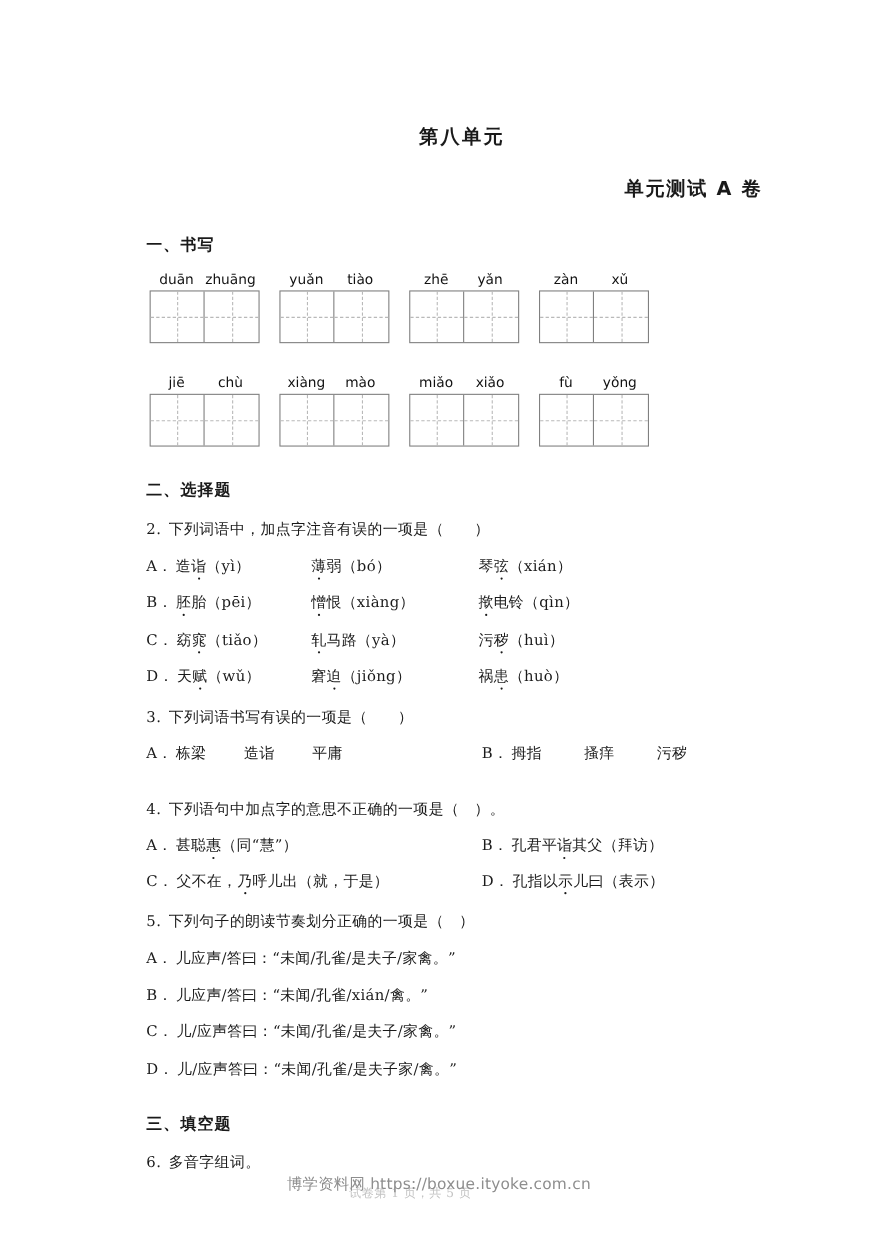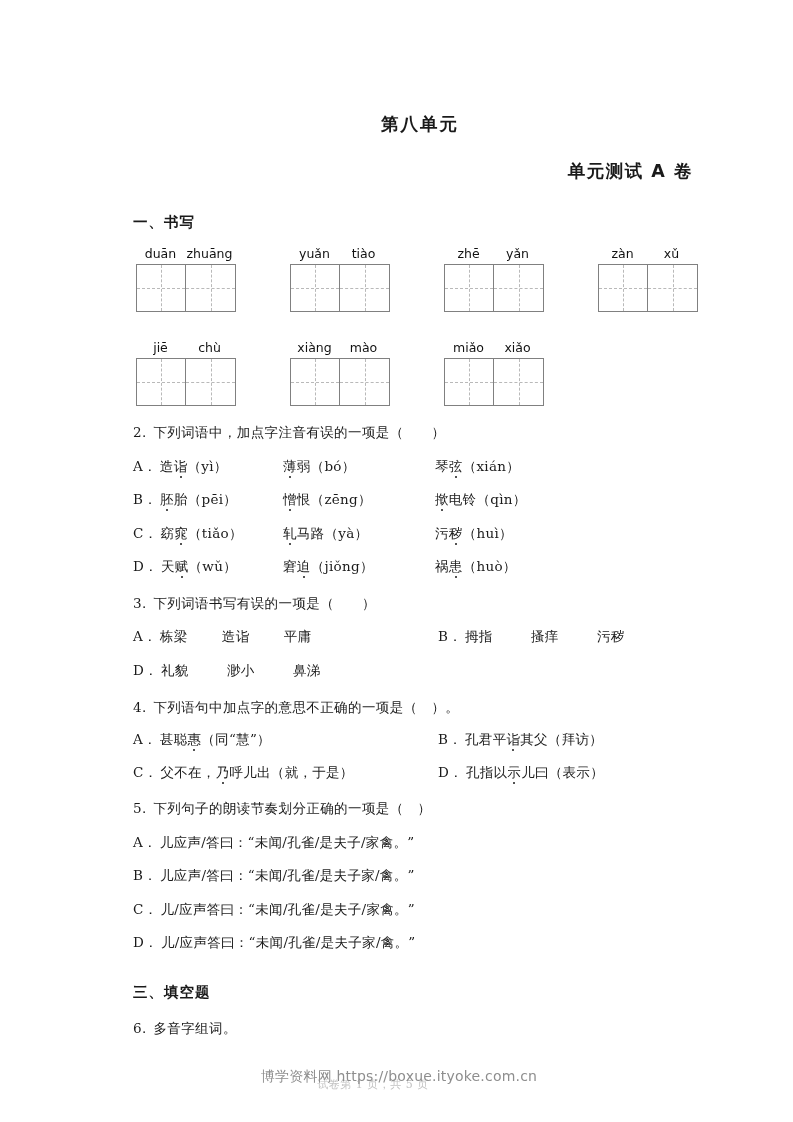--- a/index.html
+++ b/index.html
@@ -66,21 +66,20 @@
     margin: 17px 0 0 0;
     letter-spacing: 0.4px;
   }
   .q-stem .num { margin-right: 2px; }
 
   
   .tianzi-row {
     display: flex;
     margin-top: 14px;
     padding-left: 3px;
-    gap: 36px;
   }
   .tianzi-group {
     margin-right: 18px;
   }
   .tianzi-group:last-child { margin-right: 16px; }
 
   .pinyin-line {
     display: flex;
     font-family: "DejaVu Sans", "Liberation Sans", sans-serif;
     font-size: 12.5px;
@@ -282,22 +281,33 @@
       <div class="tianzi-group">
         <div class="pinyin-line">
           <span class="pinyin-cell">miǎo</span>
           <span class="pinyin-cell">xiǎo</span>
         </div>
         <div class="tianzi-box">
           <div class="tianzi-cell"></div>
           <div class="tianzi-cell"></div>
         </div>
       </div>
-    </div>
-
+      <div class="tianzi-group">
+        <div class="pinyin-line">
+          <span class="pinyin-cell">fù</span>
+          <span class="pinyin-cell">yǒng</span>
+        </div>
+        <div class="tianzi-box">
+          <div class="tianzi-cell"></div>
+          <div class="tianzi-cell"></div>
+        </div>
+      </div>
+    </div>
+
+    <div class="section-head">二、选择题</div>
 
     <div class="q-stem">
       <span class="num">2.</span>
       <span>下列词语中，加点字注音有误的一项是（　　）</span>
     </div>
 
     <div class="opt-line opt-3">
       <span class="opt">
         <span class="opt-label">A．</span><span>造</span><span class="dotted">诣</span><span>（yì）</span>
       </span>
@@ -307,21 +317,21 @@
       <span class="opt">
         <span>琴</span><span class="dotted">弦</span><span>（xián）</span>
       </span>
     </div>
 
     <div class="opt-line opt-3">
       <span class="opt">
         <span class="opt-label">B．</span><span></span><span class="dotted">胚</span><span>胎（pēi）</span>
       </span>
       <span class="opt">
-        <span></span><span class="dotted">憎</span><span>恨（zēng）</span>
+        <span></span><span class="dotted">憎</span><span>恨（xiàng）</span>
       </span>
       <span class="opt">
         <span></span><span class="dotted">揿</span><span>电铃（qìn）</span>
       </span>
     </div>
 
     <div class="opt-line opt-3">
       <span class="opt">
         <span class="opt-label">C．</span><span>窈</span><span class="dotted">窕</span><span>（tiǎo）</span>
       </span>
@@ -353,23 +363,20 @@
     <div class="opt-line opt-2col">
       <span class="opt words">
         <span class="opt-label">A．</span><span class="w1">栋梁</span><span class="w1">造诣</span><span>平庸</span>
       </span>
       <span class="opt words">
         <span class="opt-label">B．</span><span class="w2">拇指</span><span class="w2">搔痒</span><span>污秽</span>
       </span>
     </div>
 
     <div class="opt-line opt-2col">
-      <span class="opt words">
-        <span class="opt-label">D．</span><span class="w2">礼貌</span><span class="w2">渺小</span><span>鼻涕</span>
-      </span>
     </div>
 
     <div class="q-stem">
       <span class="num">4.</span>
       <span>下列语句中加点字的意思不正确的一项是（　）。</span>
     </div>
 
     <div class="opt-line opt-2col tight">
       <span class="opt">
         <span class="opt-label">A．</span><span>甚聪</span><span class="dotted">惠</span><span>（同“慧”）</span>
@@ -393,21 +400,21 @@
       <span>下列句子的朗读节奏划分正确的一项是（　）</span>
     </div>
 
     <div class="opt-line">
       <span class="opt">
         <span class="opt-label">A．</span><span>儿应声/答曰：“未闻/孔雀/是夫子/家禽。”</span>
       </span>
     </div>
     <div class="opt-line">
       <span class="opt">
-        <span class="opt-label">B．</span><span>儿应声/答曰：“未闻/孔雀/是夫子家/禽。”</span>
+        <span class="opt-label">B．</span><span>儿应声/答曰：“未闻/孔雀/xián/禽。”</span>
       </span>
     </div>
     <div class="opt-line">
       <span class="opt">
         <span class="opt-label">C．</span><span>儿/应声答曰：“未闻/孔雀/是夫子/家禽。”</span>
       </span>
     </div>
     <div class="opt-line">
       <span class="opt">
         <span class="opt-label">D．</span><span>儿/应声答曰：“未闻/孔雀/是夫子家/禽。”</span>

